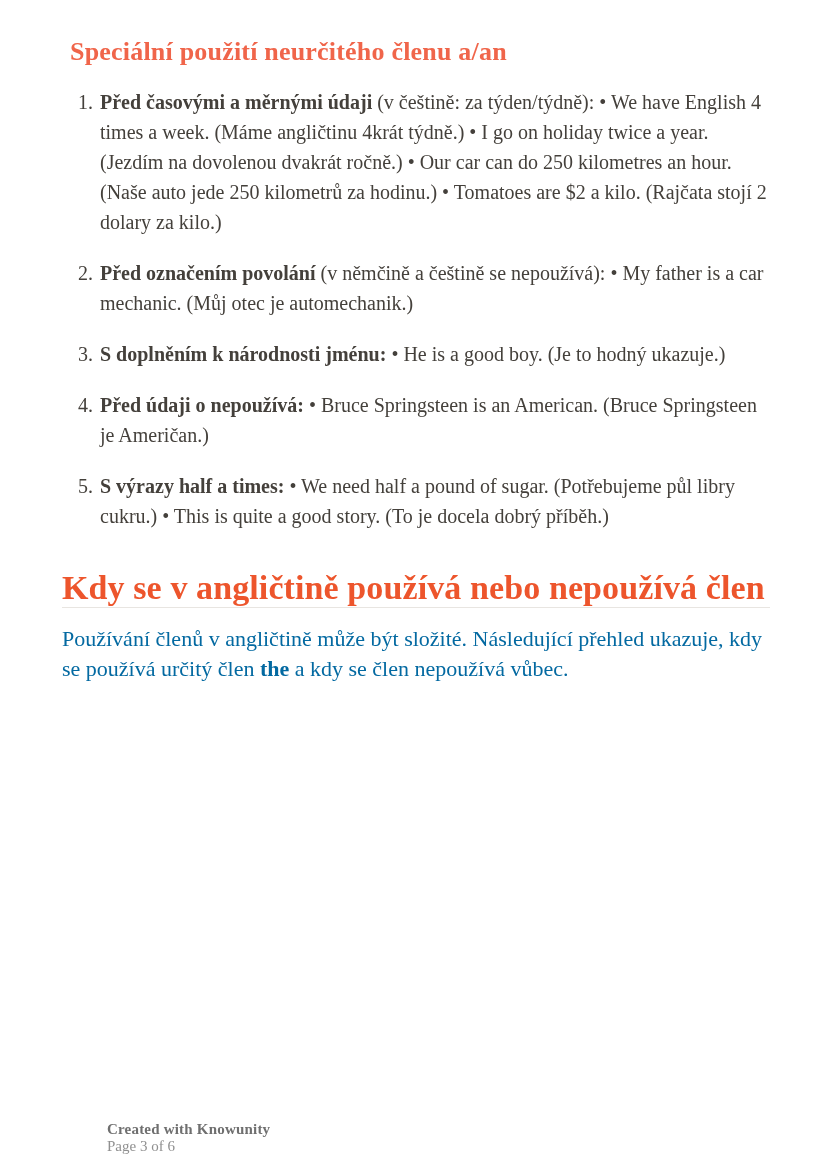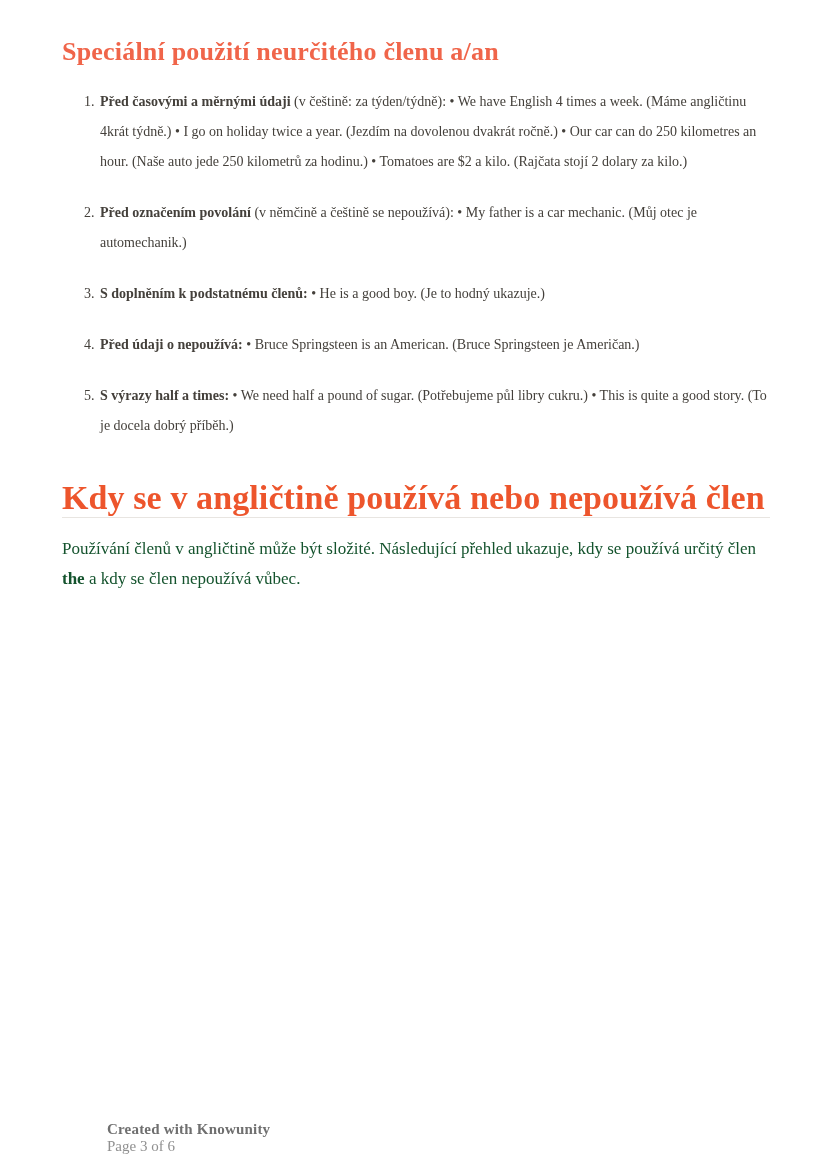--- a/index.html
+++ b/index.html
@@ -16,34 +16,34 @@
     overflow: hidden;
     border-right: 1px solid #f3f1ee;
   }
   .page {
     position: absolute;
     top: 0; left: 0; right: 0; bottom: 0;
     padding: 38px 58px 0 62px;
     box-sizing: border-box;
   }
   h2.section-heading {
-    margin: 0 0 20px 0;
+    margin: 0 0 20px 8px;
     font-size: 26px;
     line-height: 1.1;
     font-weight: 700;
     color: #f0654a;
     letter-spacing: 0.2px;
   }
   ol.special-list {
     margin: 0;
     padding: 0 0 0 36px;
     list-style: decimal;
   }
   ol.special-list li {
-    font-size: 14px;
+    font-size: 20px;
     line-height: 30px;
     margin: 7px 0 21px 0;
     padding-left: 2px;
     color: #44403b;
   }
   ol.special-list li::marker {
     font-weight: 400;
     color: #44403b;
   }
   ol.special-list li strong {
@@ -58,23 +58,23 @@
     letter-spacing: 0.1px;
   }
   .heading-divider {
     border: none;
     border-top: 1px solid #e8e5e1;
     margin: 0 0 16px 0;
     height: 0;
   }
   p.intro {
     margin: 0;
-    font-size: 17px;
+    font-size: 22px;
     line-height: 30px;
-    color: #14532d;
+    color: #0369a1;
   }
   p.intro strong {
     font-weight: 700;
   }
   .footer {
     position: absolute;
     left: 62px;
     right: 40px;
     bottom: 16px;
     display: flex;
@@ -98,21 +98,21 @@
 </head>
 <body>
 
 <div class="page">
 
   <h2 class="section-heading">Speciální použití neurčitého členu a/an</h2>
 
   <ol class="special-list">
       <li><strong>Před časovými a měrnými údaji</strong><span> (v češtině: za týden/týdně): • We have English 4 times a week. (Máme angličtinu 4krát týdně.) • I go on holiday twice a year. (Jezdím na dovolenou dvakrát ročně.) • Our car can do 250 kilometres an hour. (Naše auto jede 250 kilometrů za hodinu.) • Tomatoes are $2 a kilo. (Rajčata stojí 2 dolary za kilo.)</span></li>
       <li><strong>Před označením povolání</strong><span> (v němčině a češtině se nepoužívá): • My father is a car mechanic. (Můj otec je automechanik.)</span></li>
-      <li><strong>S doplněním k podstatnému členů:</strong><span> • He is a good boy. (Je to hodný ukazuje.)</span></li>
+      <li><strong>S doplněním k národnosti jménu:</strong><span> • He is a good boy. (Je to hodný ukazuje.)</span></li>
       <li><strong>Před údaji o nepoužívá:</strong><span> • Bruce Springsteen is an American. (Bruce Springsteen je Američan.)</span></li>
       <li><strong>S výrazy half a times:</strong><span> • We need half a pound of sugar. (Potřebujeme půl libry cukru.) • This is quite a good story. (To je docela dobrý příběh.)</span></li>
     </ol>
 
   <h1 class="main-heading">Kdy se v angličtině používá nebo nepoužívá člen</h1>
 
   <hr class="heading-divider">
 
   <p class="intro"><span>Používání členů v angličtině může být složité. Následující přehled ukazuje, kdy se používá určitý člen </span><strong>the</strong><span> a kdy se člen nepoužívá vůbec.</span></p>
 

